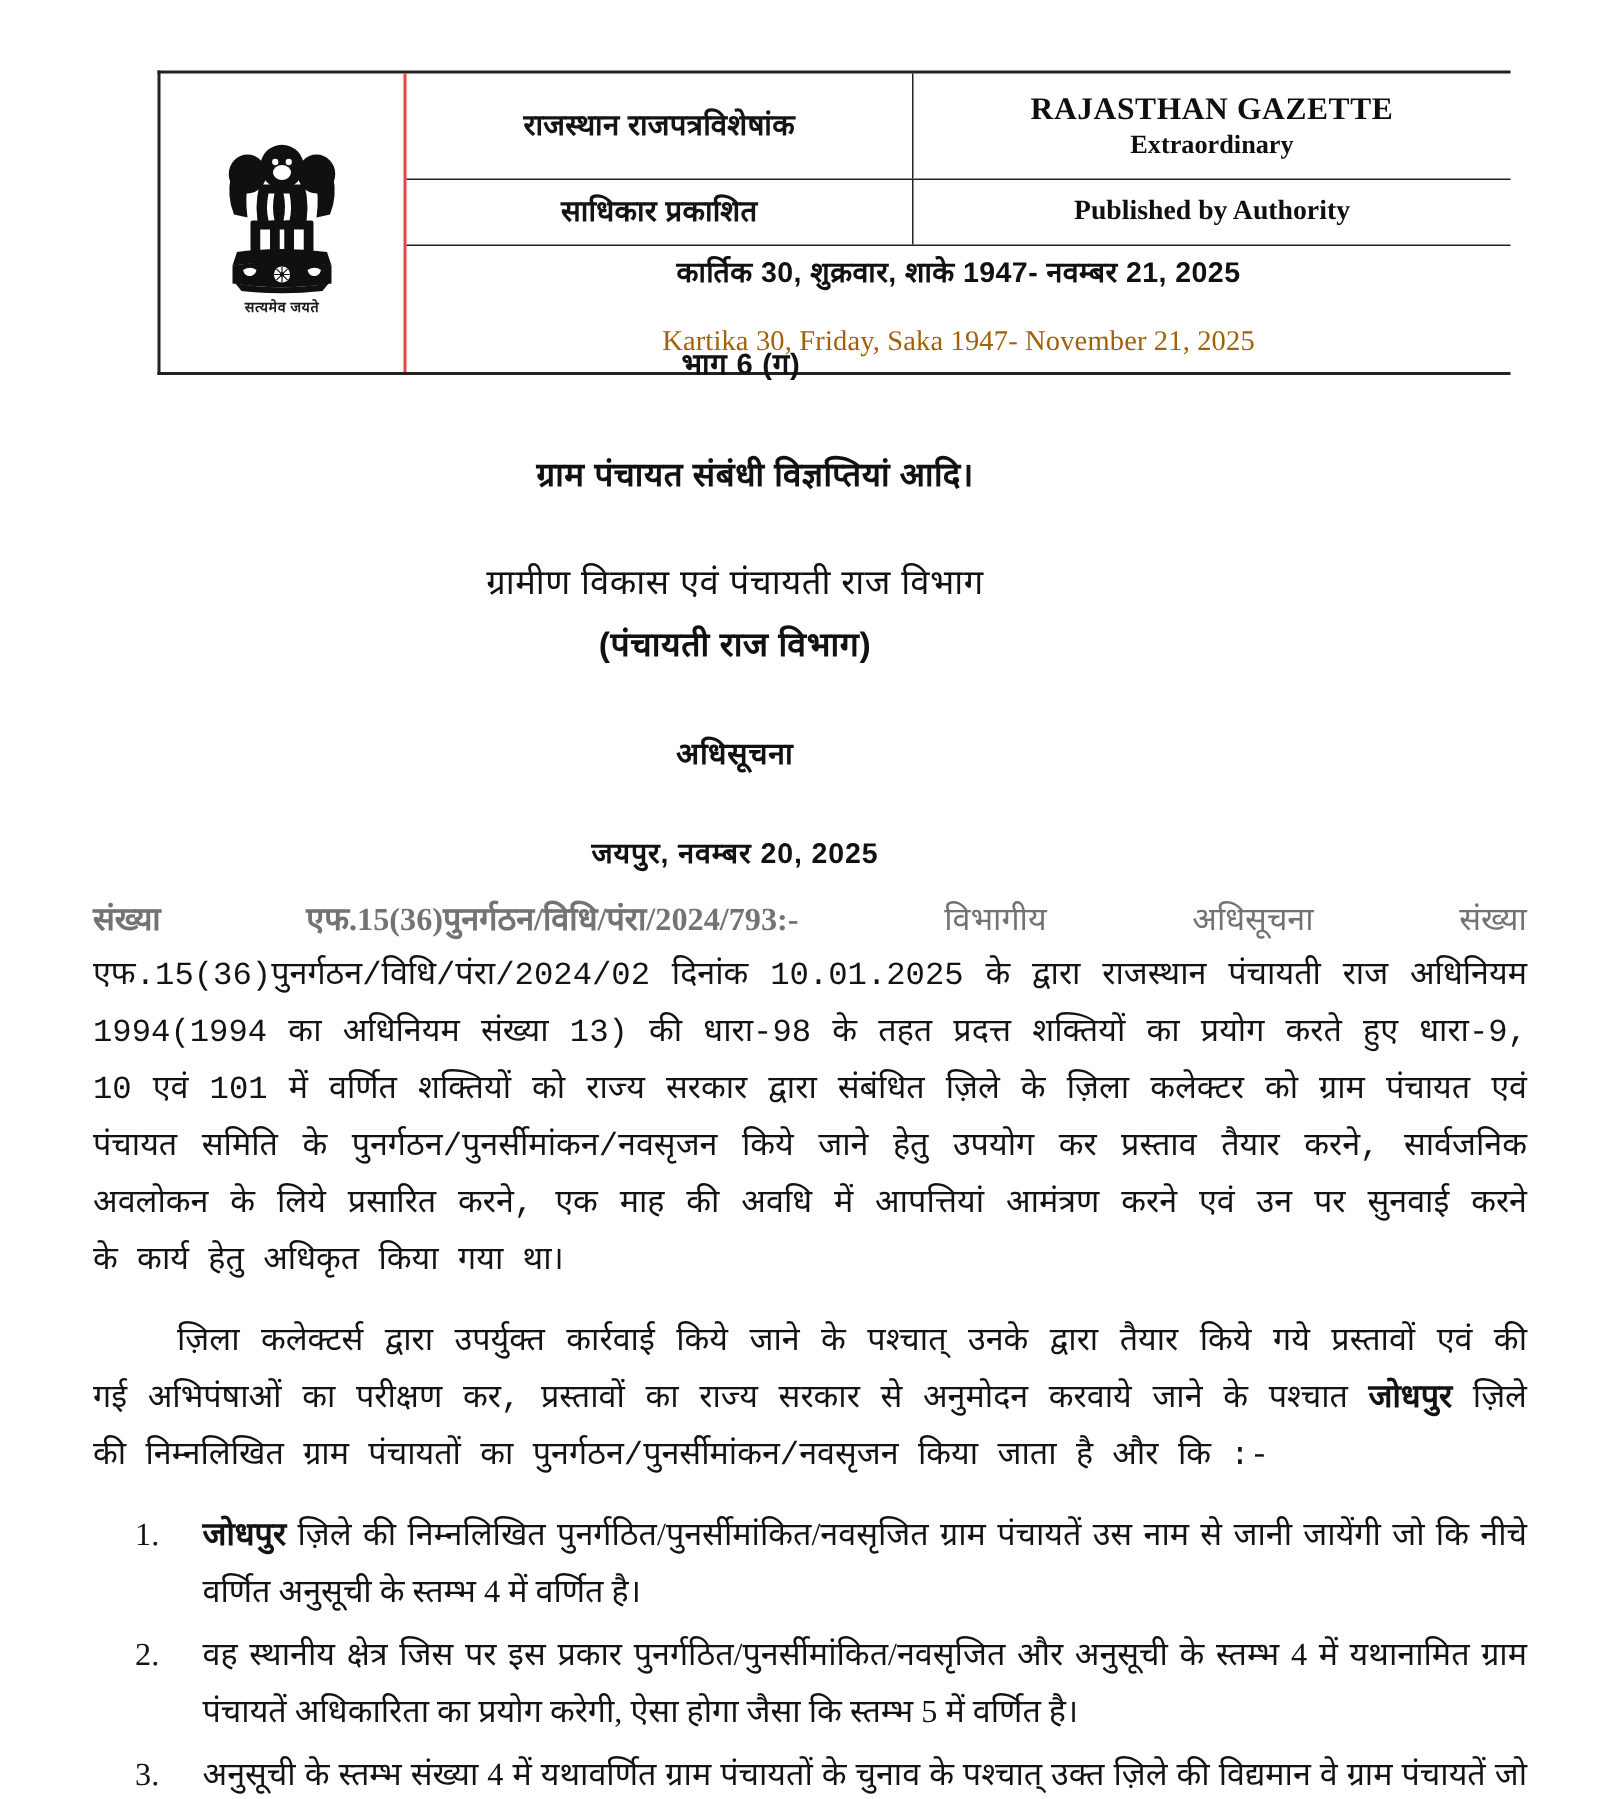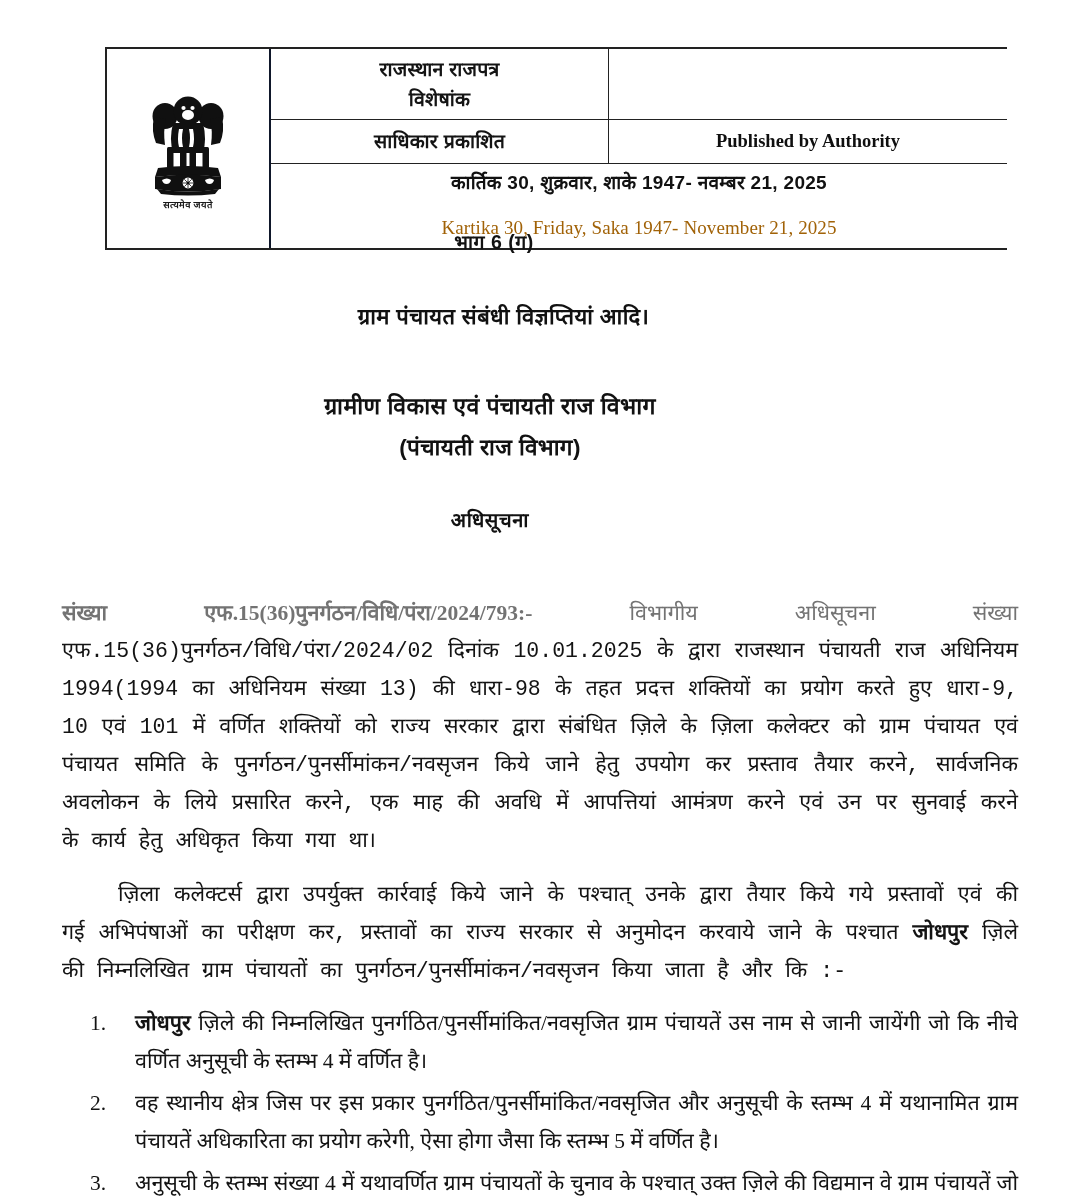--- a/index.html
+++ b/index.html
@@ -36,21 +36,21 @@
     border-bottom: 2px solid #222;
     box-sizing: border-box;
   }
   .masthead-top {
     display: flex;
     align-items: stretch;
   }
   .emblem-cell {
     width: 164px;
     flex: 0 0 164px;
-    border-right: 2px solid #0f172a;
+    border-right: 2px solid #ef4444;
     display: flex;
     flex-direction: column;
     align-items: center;
     justify-content: center;
     padding: 8px 0 6px 0;
     box-sizing: border-box;
   }
   .emblem-wrap {
     display: flex;
     flex-direction: column;
@@ -76,21 +76,21 @@
   .mh-row {
     display: flex;
   }
   .mh-row.r1 { height: 70px; }
   .mh-row.r2 { height: 43px; border-top: 1.6px solid #222; }
   .mh-cell-l {
     width: 338px;
     flex: 0 0 338px;
     border-right: 1.6px solid #222;
     display: flex;
-    flex-direction: column;
+    flex-direction: row;
     align-items: center;
     justify-content: center;
     box-sizing: border-box;
     padding: 0 6px;
   }
   .mh-cell-r {
     flex: 1 1 auto;
     display: flex;
     flex-direction: column;
     align-items: center;
@@ -172,24 +172,24 @@
     font-family: "Liberation Sans", "DejaVu Sans", sans-serif;
     font-weight: 700;
     font-size: 22px;
     color: #111;
     margin-top: 45px;
     letter-spacing: 0.4px;
     padding-left: 27px;
   }
   .t-dept {
     font-family: "Liberation Sans", "DejaVu Sans", sans-serif;
-    font-weight: 700;
+    font-weight: 400;
     font-size: 23px;
     color: #111;
-    margin-top: 59px;
+    margin-top: 41px;
     letter-spacing: 0.4px;
   }
   .t-dept-sub {
     font-family: "Liberation Sans", "DejaVu Sans", sans-serif;
     font-weight: 700;
     font-size: 22.5px;
     color: #111;
     margin-top: 10px;
     letter-spacing: 0.4px;
   }
@@ -323,20 +323,24 @@
         </div>
       </div>
 
       <div class="masthead-right">
 
         <div class="mh-row r1">
           <div class="mh-cell-l">
             <div class="hi-head">राजस्थान राजपत्र</div>
             <div class="hi-head">विशेषांक</div>
           </div>
+          <div class="mh-cell-r">
+            <div class="en-head-1">RAJASTHAN GAZETTE</div>
+            <div class="en-head-2">Extraordinary</div>
+          </div>
         </div>
 
         <div class="mh-row r2">
           <div class="mh-cell-l">
             <div class="hi-head">साधिकार प्रकाशित</div>
           </div>
           <div class="mh-cell-r">
             <div class="en-head-3">Published by Authority</div>
           </div>
         </div>
@@ -349,20 +353,21 @@
       </div>
     </div>
   </div>
 
   <div class="titles">
     <div class="bhag">भाग 6 (ग)</div>
     <div class="t-main">ग्राम पंचायत संबंधी विज्ञप्तियां आदि।</div>
     <div class="t-dept">ग्रामीण विकास एवं पंचायती राज विभाग</div>
     <div class="t-dept-sub">(पंचायती राज विभाग)</div>
     <div class="t-notif">अधिसूचना</div>
+    <div class="t-place">जयपुर, नवम्बर 20, 2025</div>
   </div>
 
   <div class="body-block">
 
     <div class="num-line-1">
       <span class="seg bold">संख्या</span>
       <span class="seg bold">एफ.15(36)पुनर्गठन/विधि/पंरा/2024/793:-</span>
       <span class="seg">विभागीय</span>
       <span class="seg">अधिसूचना</span>
       <span class="seg">संख्या</span>

